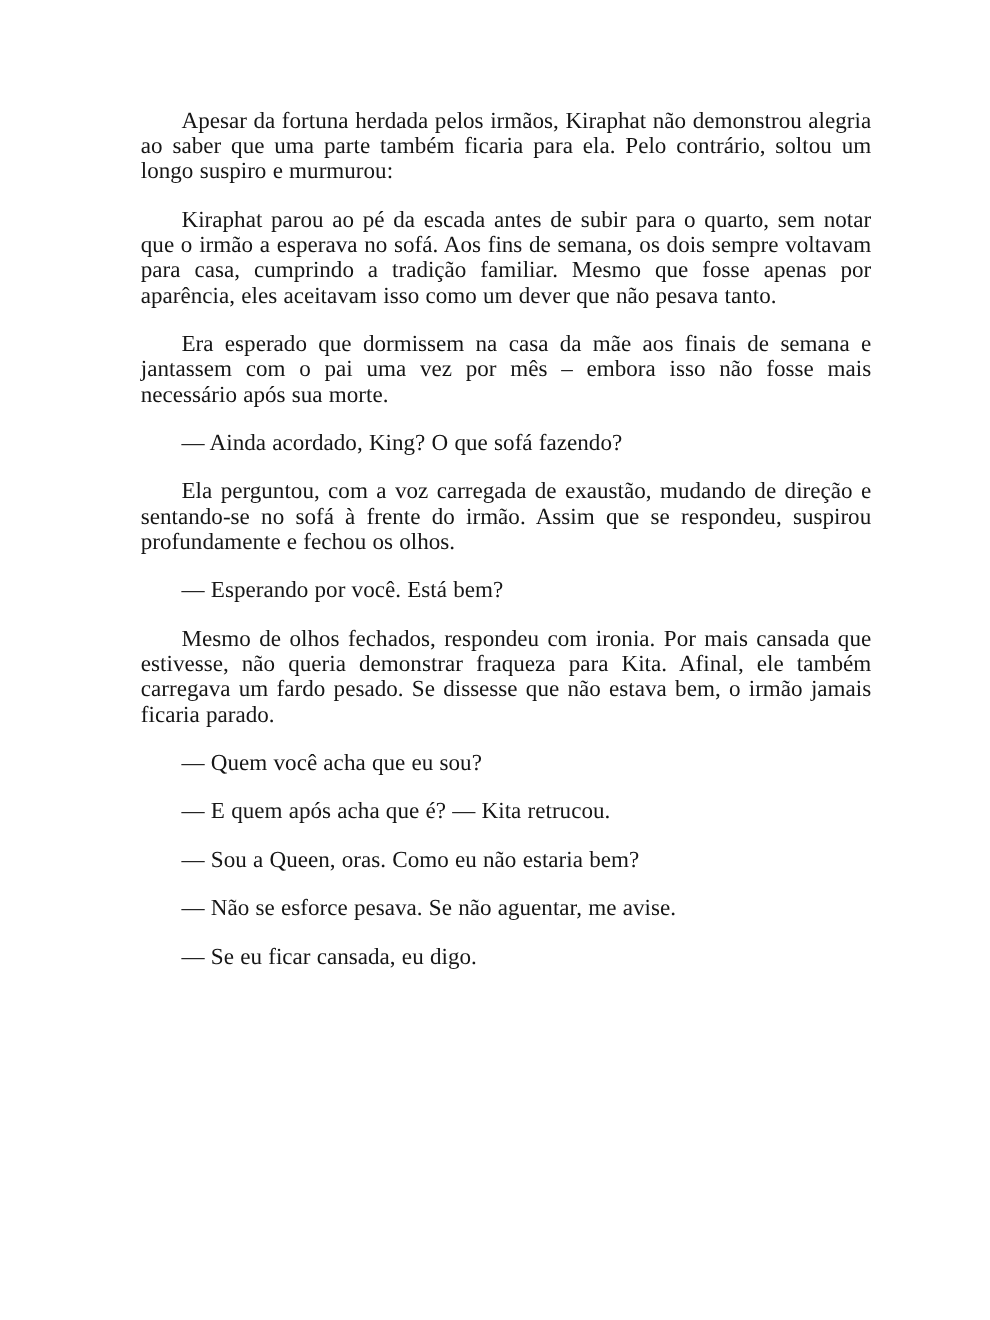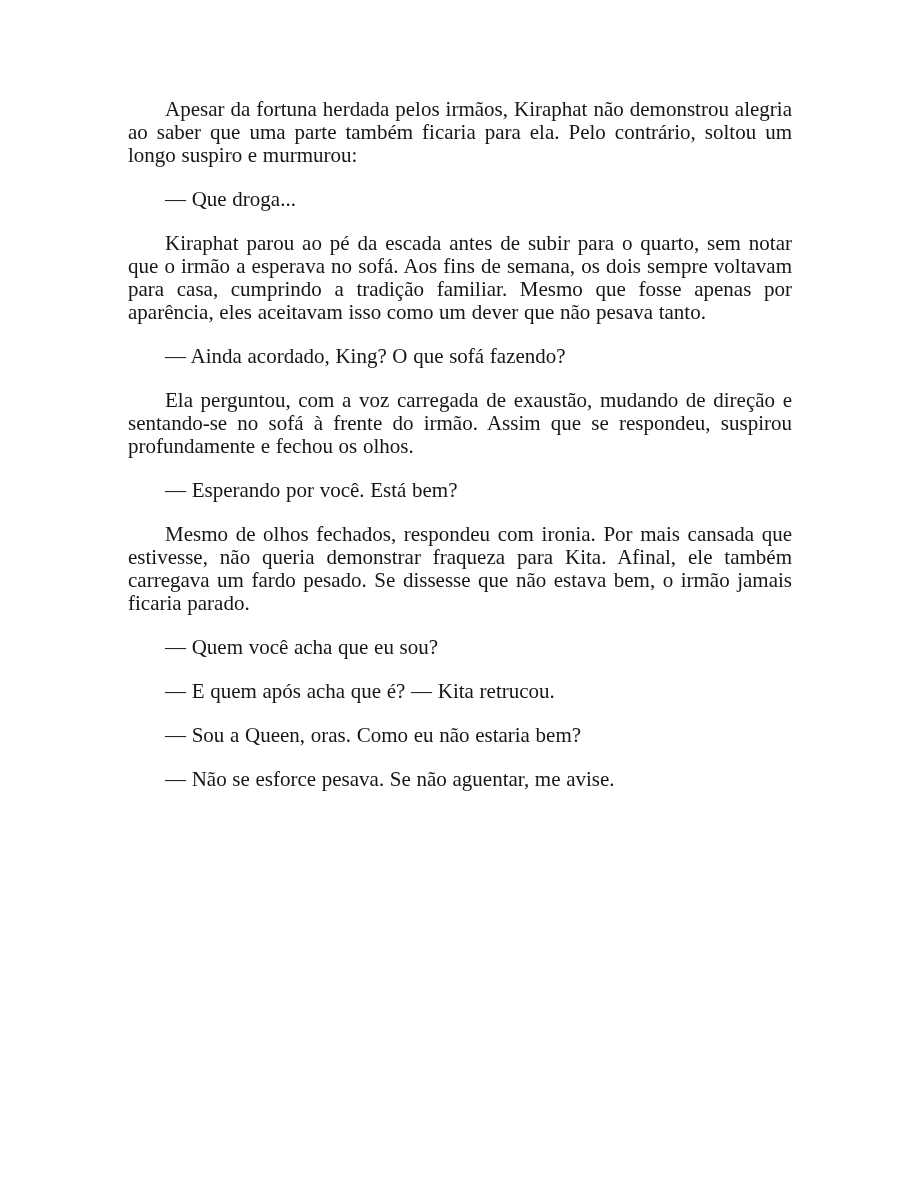--- a/index.html
+++ b/index.html
@@ -31,23 +31,24 @@
     }
     .para:last-child {
       margin-bottom: 0;
     }
   </style>
 </head>
 <body>
 
 <main class="page">
   <p class="para">Apesar da fortuna herdada pelos irmãos, Kiraphat não demonstrou alegria ao saber que uma parte também ficaria para ela. Pelo contrário, soltou um longo suspiro e murmurou:</p>
-  <p class="para">— Que droga...</p>
   <p class="para">Kiraphat parou ao pé da escada antes de subir para o quarto, sem notar que o irmão a esperava no sofá. Aos fins de semana, os dois sempre voltavam para casa, cumprindo a tradição familiar. Mesmo que fosse apenas por aparência, eles aceitavam isso como um dever que não pesava tanto.</p>
+  <p class="para">Era esperado que dormissem na casa da mãe aos finais de semana e jantassem com o pai uma vez por mês – embora isso não fosse mais necessário após sua morte.</p>
   <p class="para">— Ainda acordado, King? O que sofá fazendo?</p>
   <p class="para">Ela perguntou, com a voz carregada de exaustão, mudando de direção e sentando-se no sofá à frente do irmão. Assim que se respondeu, suspirou profundamente e fechou os olhos.</p>
   <p class="para">— Esperando por você. Está bem?</p>
   <p class="para">Mesmo de olhos fechados, respondeu com ironia. Por mais cansada que estivesse, não queria demonstrar fraqueza para Kita. Afinal, ele também carregava um fardo pesado. Se dissesse que não estava bem, o irmão jamais ficaria parado.</p>
   <p class="para">— Quem você acha que eu sou?</p>
   <p class="para">— E quem após acha que é? — Kita retrucou.</p>
   <p class="para">— Sou a Queen, oras. Como eu não estaria bem?</p>
   <p class="para">— Não se esforce pesava. Se não aguentar, me avise.</p>
+  <p class="para">— Se eu ficar cansada, eu digo.</p>
 </main>
 
 </body></html>

